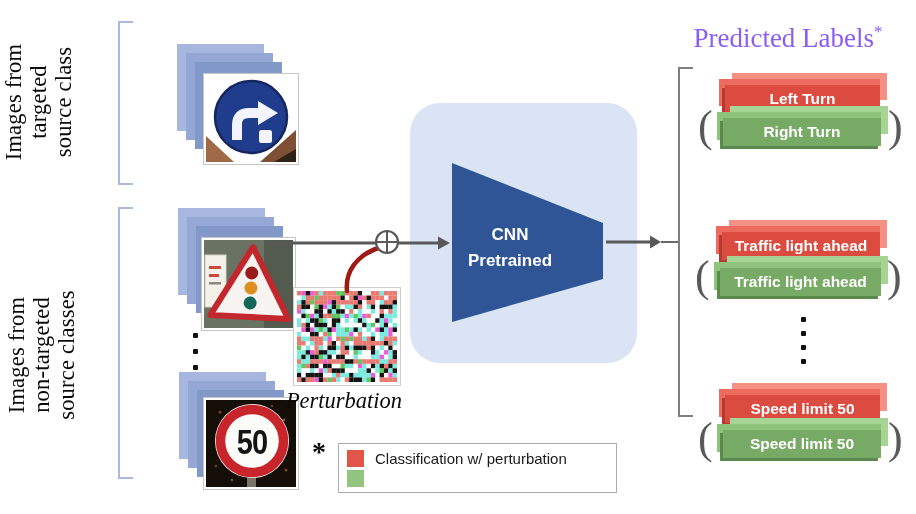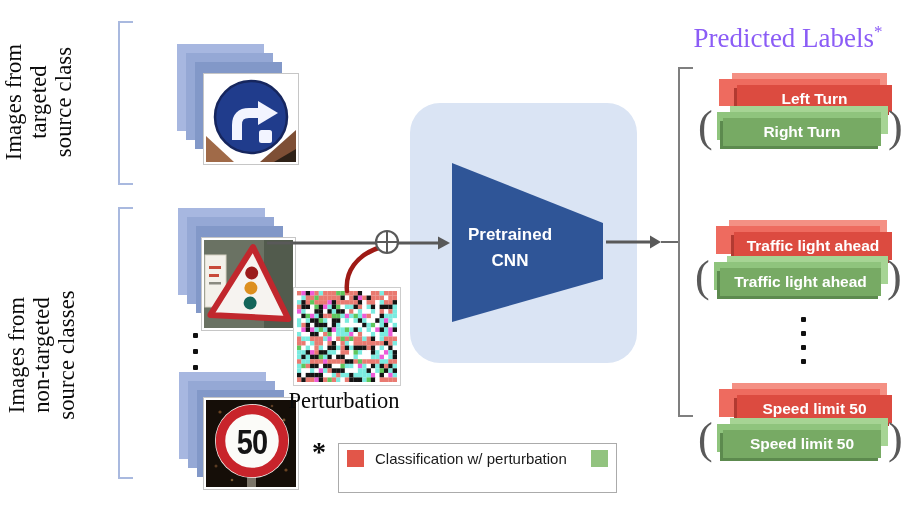--- a/index.html
+++ b/index.html
@@ -24,21 +24,21 @@
   .sq3{background:#8298C8;}
   .photo{position:absolute;background:#fff;border:2px solid #fff;box-shadow:0 0 0 1px #c6c6c6;}
 
   .vdots{position:absolute;display:flex;flex-direction:column;}
   .vdots i{display:block;width:5px;height:5px;background:#111;border-radius:1px;}
 
   
   .pert-frame{position:absolute;left:293px;top:287px;width:100px;height:91px;
               background:#fff;border:1px solid #cdcdcd;padding:3px;}
   .pert-label{position:absolute;left:266px;top:388px;width:156px;text-align:center;
-              font-size:22.5px;color:#0a0a0a;}
+              font-size:22.5px;color:#0a0a0a;font-style:italic;}
 
   
   .net-title{position:absolute;left:400px;top:60px;width:245px;text-align:center;
              font-size:24.5px;color:#0a0a0a;}
   .net-box{position:absolute;left:410px;top:103px;width:227px;height:260px;
            background:#DAE4F4;border-radius:30px;}
   .fixed-label{position:absolute;left:410px;top:119px;width:227px;text-align:center;
                font-family:"Liberation Sans",sans-serif;font-weight:bold;
                font-size:20px;color:#2E74B5;}
   .cnn-label{position:absolute;left:450px;top:222px;width:120px;text-align:center;
@@ -51,32 +51,32 @@
   .pred-title sup{font-size:17px;}
   .lstack{position:absolute;z-index:2;}
   .lstack .back2,.lstack .back1,.lstack .front{position:absolute;display:block;}
   .lstack .back2{left:7px;top:-12px;width:100%;height:100%;}
   .lstack .back1{left:-6px;top:-6px;width:104%;height:100%;}
   .lstack .front{left:0;top:0;width:100%;height:100%;display:flex;align-items:center;
                  justify-content:center;font-family:"Liberation Sans",sans-serif;
                  font-weight:bold;font-size:15.5px;color:#fff;}
   .red .back2{background:#F49084;}
   .red .back1{background:#EE6B5F;}
-  .red .front{background:#DC4B40;box-shadow:-3px 3px 0 #B23A31;margin-left:12px;}
+  .red .front{background:#DC4B40;box-shadow:-3px 3px 0 #B23A31;}
   .green .back2{background:#A6D494;}
   .green .back1{background:#8FC47D;}
   .green .front{background:#77AA64;box-shadow:-3px 3px 0 #5C8A4E;}
   .paren{position:absolute;font-size:44px;line-height:1;color:#595959;z-index:2;
          font-family:"Liberation Serif",serif;font-weight:normal;}
 
   
   .legend-marker{position:absolute;left:312px;top:436px;font-size:28px;font-weight:bold;color:#0a0a0a;}
   .legend-box{position:absolute;left:338px;top:443px;width:279px;height:50px;background:#fff;
               border:1px solid #ababab;box-sizing:border-box;padding:5px 8px;display:flex;
-              flex-direction:row;justify-content:space-between;}
+              flex-direction:column;justify-content:space-between;}
   .legend-row{display:flex;align-items:center;gap:11px;height:18px;}
   .swatch{width:17px;height:17px;flex:0 0 auto;}
   .legend-text{font-family:"Liberation Sans",sans-serif;font-size:15px;color:#1a1a1a;white-space:nowrap;}
 
   svg{display:block;}
   #overlay{position:absolute;left:0;top:0;z-index:6;pointer-events:none;}
   .trap{position:absolute;left:450px;top:160px;z-index:2;}
 </style>
 </head>
 <body>
@@ -630,22 +630,22 @@
         <rect x="95.65" y="86.45" width="4.45" height="4.65" fill="#E97A71"></rect>
       </svg>
   </div>
   <div class="pert-label">Perturbation</div>
 
   <div class="net-box"></div>
   <svg class="trap" width="156" height="165" viewBox="0 0 156 165">
     <polygon points="2,3 153,63 153,119 2,162" fill="#2F5597"></polygon>
   </svg>
   <div class="cnn-label">
+    <div>CNN</div>
     <div>Pretrained</div>
-    <div>CNN</div>
   </div>
 
   <div class="pred-title">
     <span>Predicted Labels</span><sup>*</sup>
   </div>
   <div class="bracket-right" style="left:678px;top:67px;height:346px;"></div>
 
   <div class="lstack red" style="left:725px;top:85px;width:155px;height:27px;">
     <i class="back2"></i>
       <i class="back1"></i>

